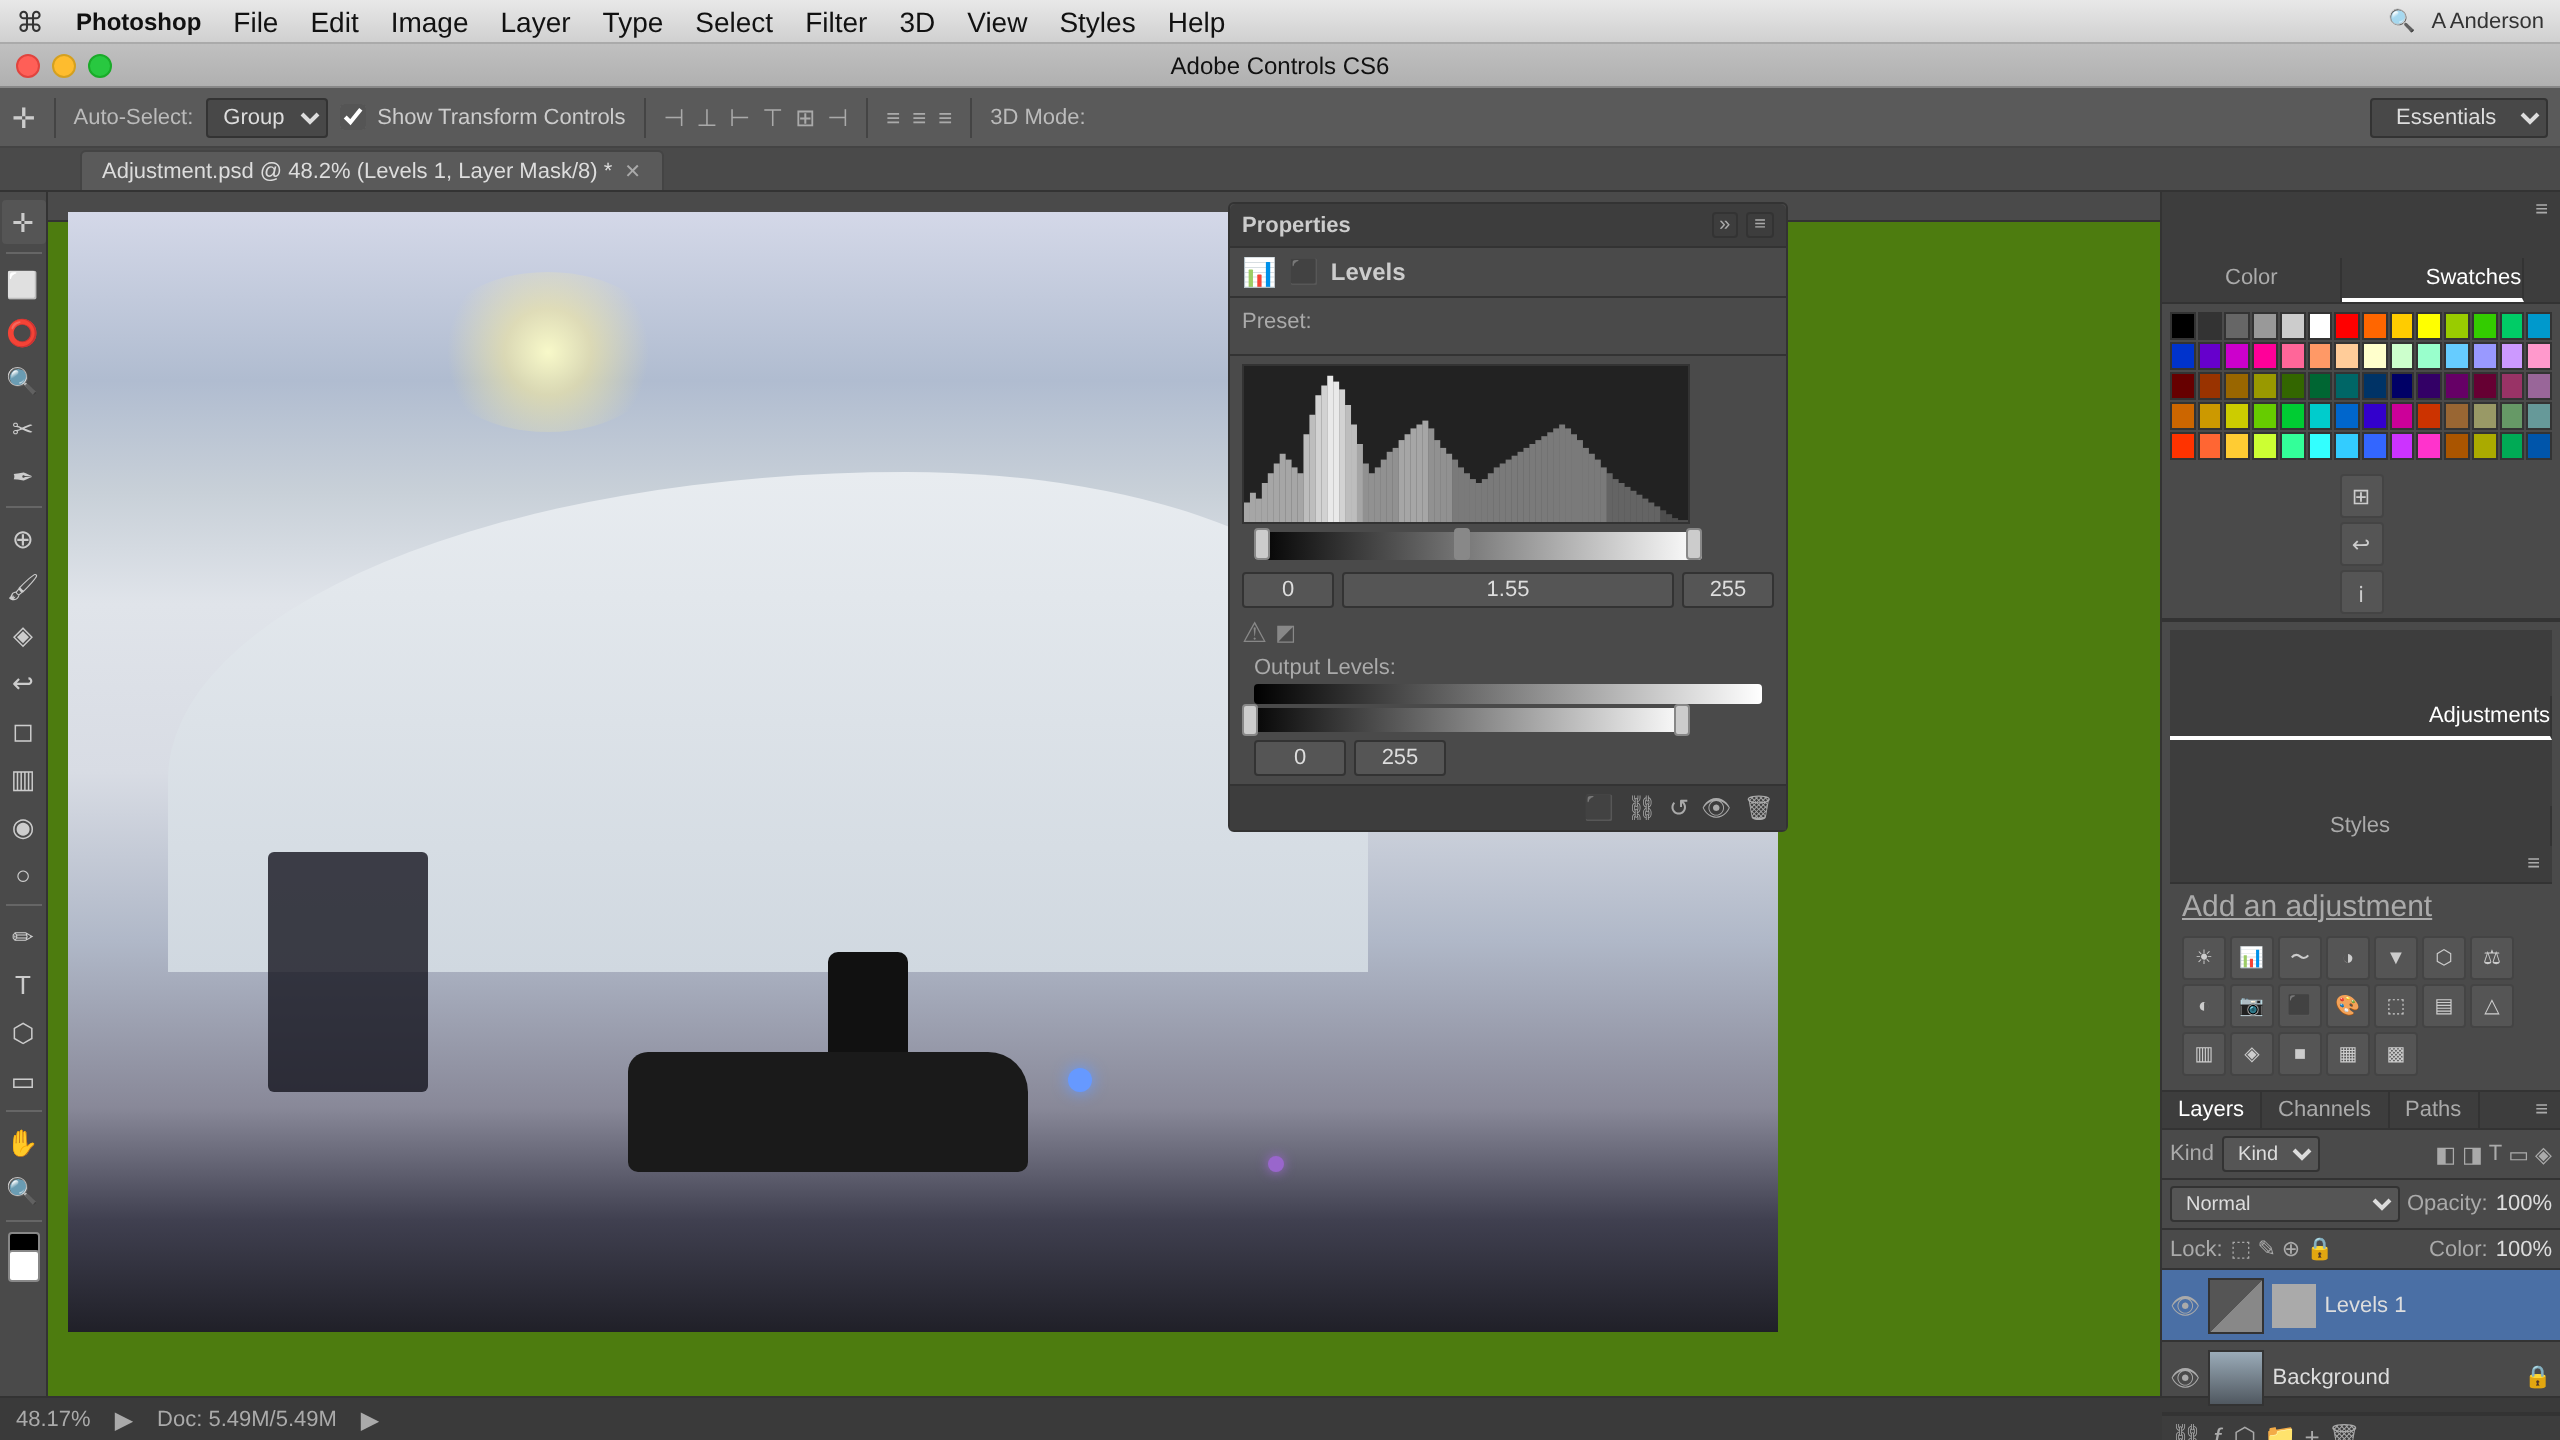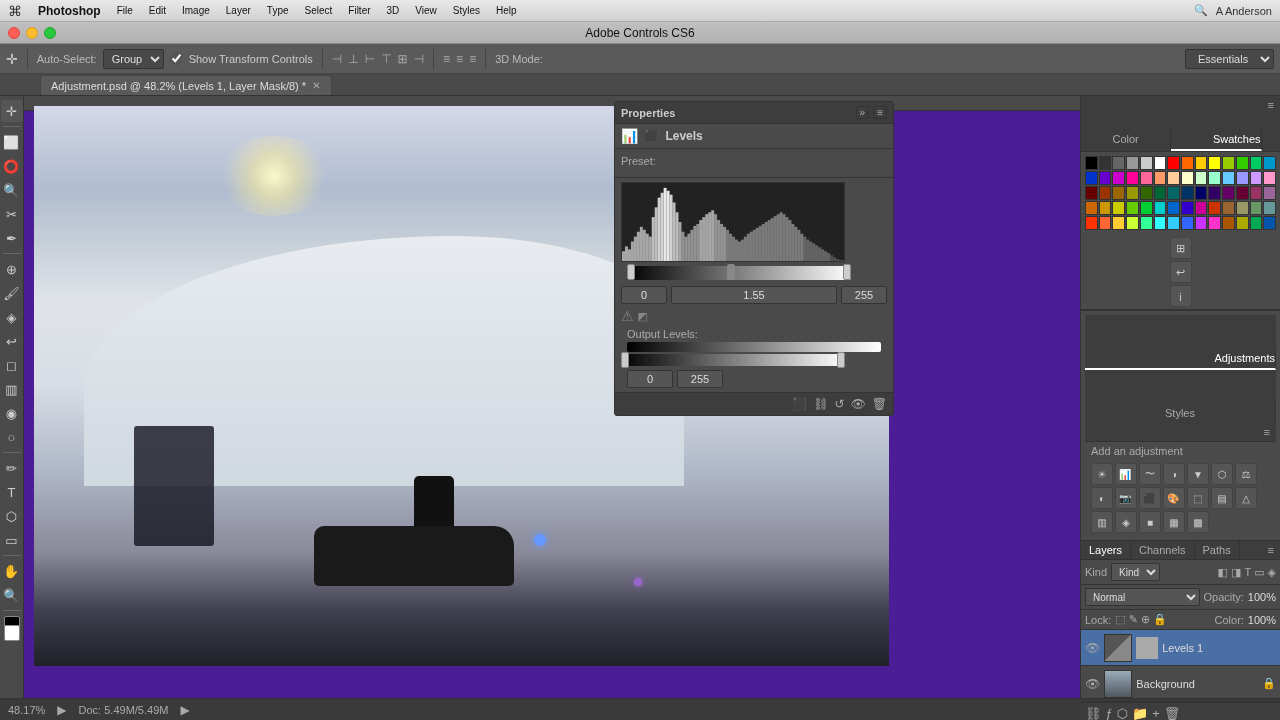--- a/index.html
+++ b/index.html
@@ -19,21 +19,21 @@
       height: 22px;
       background: linear-gradient(to bottom, #e8e8e8, #d0d0d0);
       display: flex;
       align-items: center;
       padding: 0 8px;
       gap: 16px;
       border-bottom: 1px solid #aaa;
     }
     #menubar .apple { font-size: 14px; color: #333; }
     #menubar .app-name { font-weight: bold; font-size: 12px; color: #111; }
-    #menubar .menu-item { font-size: 10px; color: #111; cursor: pointer; }
+    #menubar .menu-item { font-size: 14px; color: #111; cursor: pointer; }
     #menubar .spacer { flex: 1; }
     #menubar .right-icons { display: flex; align-items: center; gap: 8px; font-size: 11px; color: #333; }
 
     
     #titlebar {
       height: 22px;
       background: linear-gradient(to bottom, #c0c0c0, #b0b0b0);
       display: flex;
       align-items: center;
       justify-content: center;
@@ -132,21 +132,21 @@
       color: #ccc;
       cursor: pointer;
       border-radius: 2px;
     }
     .tool-btn.active { background: #555; }
     .tool-sep { width: 18px; height: 1px; background: #666; margin: 2px 0; }
 
     
     #canvas-area {
       flex: 1;
-      background: #4c1d95;
+      background: #4d7c0f;
       overflow: hidden;
       position: relative;
     }
     #canvas-image {
       position: absolute;
       top: 10px;
       left: 10px;
       width: 855px;
       height: 560px;
       background: #888;
@@ -406,21 +406,21 @@
       height: 14px;
       border: 1px solid #333;
       cursor: pointer;
     }
 
     
     #adjustments-panel {
       border-top: 1px solid #333;
       padding: 4px;
     }
-    .adj-section-title { font-size: 11px; color: #aaa; padding: 3px 6px; }
+    .adj-section-title { font-size: 15px; color: #aaa; padding: 3px 6px; text-decoration: underline; }
     .adj-icons-row {
       display: flex;
       flex-wrap: wrap;
       gap: 2px;
       padding: 3px 6px;
     }
     .adj-icon-btn {
       width: 22px;
       height: 22px;
       background: #555;

